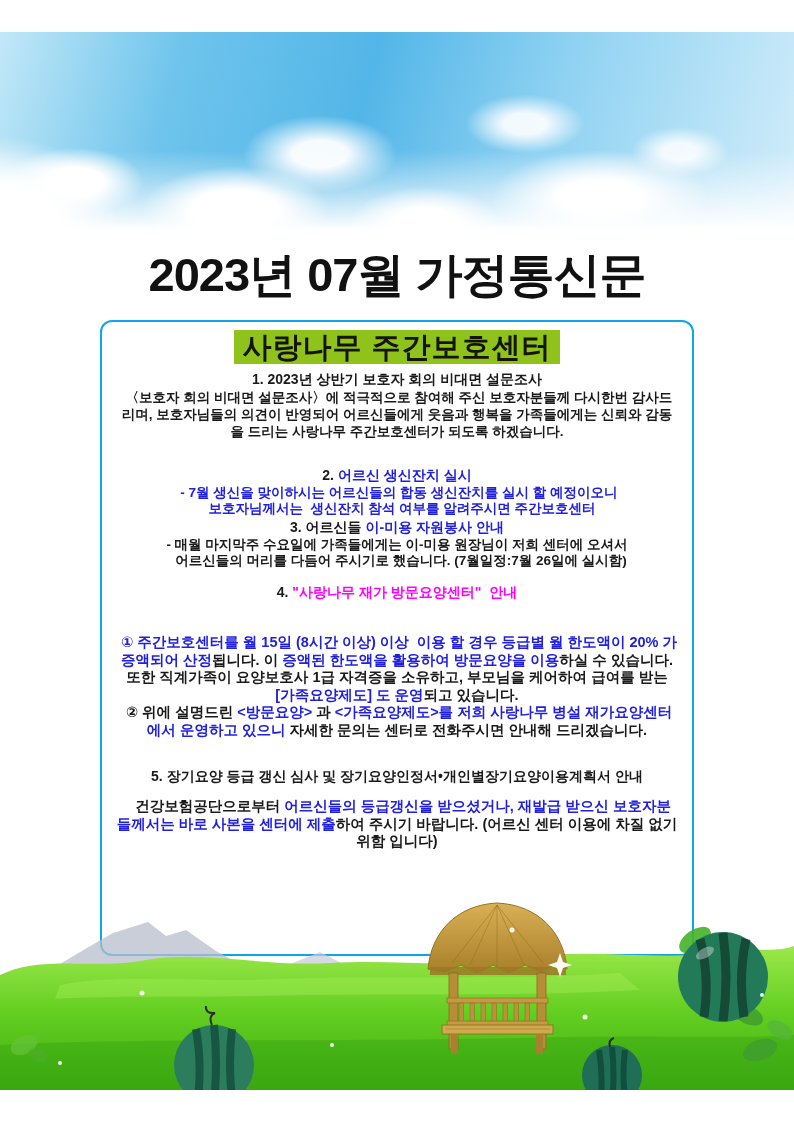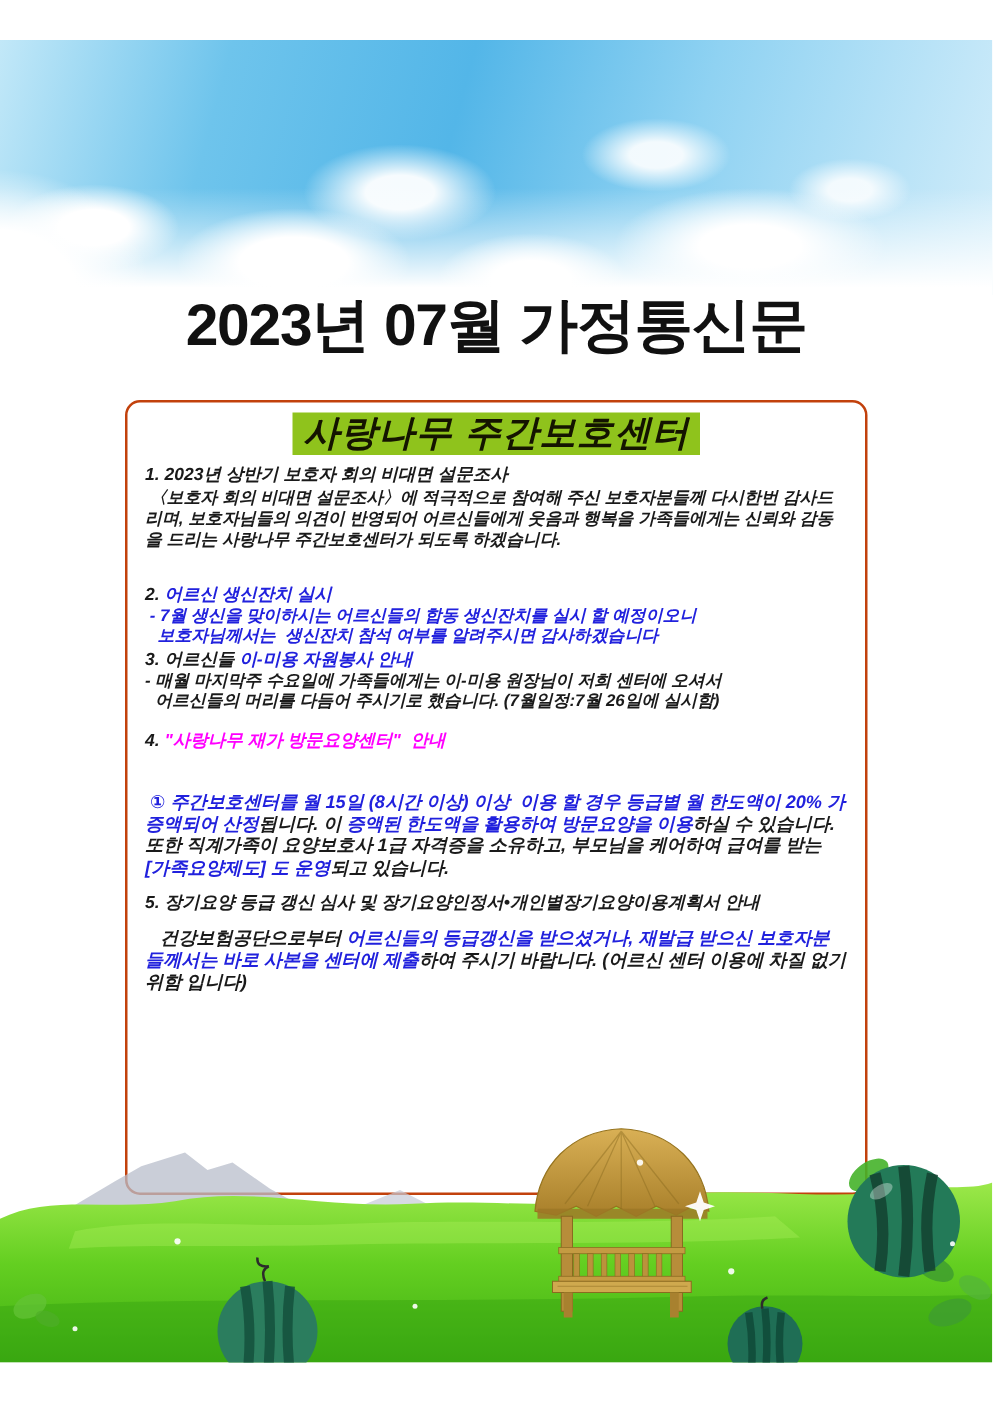--- a/index.html
+++ b/index.html
@@ -17,53 +17,52 @@
       radial-gradient(105px 52px at 425px 192px, #ffffff 30%, rgba(255,255,255,0) 72%),
       radial-gradient(145px 62px at 600px 165px, #ffffff 28%, rgba(255,255,255,0) 75%),
       radial-gradient(110px 55px at 320px 122px, rgba(255,255,255,.95) 25%, rgba(255,255,255,0) 70%),
       radial-gradient(85px 42px at 525px 92px, rgba(255,255,255,.9) 25%, rgba(255,255,255,0) 70%),
       radial-gradient(70px 36px at 680px 120px, rgba(255,255,255,.85) 25%, rgba(255,255,255,0) 70%),
       linear-gradient(to bottom, rgba(255,255,255,0) 58%, #ffffff 97%),
       linear-gradient(105deg,#c2e8f8 0%,#6ec4ec 22%,#53b6e8 45%,#8fd2f2 68%,#d2edfa 100%);
   }
   
   .page-title{
-    position:absolute;left:0;top:229px;width:794px;margin:0;
+    position:absolute;left:0;top:244px;width:794px;margin:0;
     text-align:center;font-size:47px;font-weight:700;letter-spacing:-1px;color:#111;
   }
   
   .notice-box{
     position:absolute;left:100px;top:320px;width:594px;height:636px;box-sizing:border-box;
-    background:#fff;border:2px solid #c2410c;border-radius:12px;
+    background:#fff;border:2px solid #0ea5e9;border-radius:12px;
     padding:6px 14px 0 14px;
-    font-style:italic;
   }
   .notice-header-wrap{text-align:center;margin:2px 0 0 0;}
   .notice-header{
     display:inline-block;font-size:29px;font-weight:700;color:#141400;
     background:#8fc31c;padding:1px 8px;line-height:1.12;letter-spacing:1px;
   }
-  .sec{font-weight:700;}
+  .sec{font-weight:700;text-align:center;}
   .sec-title{font-size:14px;white-space:pre-wrap;}
   .sec-body{font-size:13.5px;line-height:17px;white-space:pre-wrap;}
   .sec-line{font-size:13.5px;line-height:16px;white-space:pre-wrap;}
   .big{font-size:14.5px;line-height:17.5px;}
   .t-blue{color:#2121dd;}
   .t-magenta{color:#ff00ff;}
   .t-indigo{color:#3d3d99;}
   .s1{margin-top:7px;}
   .s1-body{margin-top:0;}
   .s2{margin-top:27px;}
   .s2 .sec-line.indent{padding-left:10px;}
   .s3{margin-top:2px;}
   .s3 .sec-line.indent1{padding-left:8px;}
   .s3 .sec-line.indent2{padding-left:4px;}
   .s4{margin-top:15px;}
   .s4-p1{margin-top:32px;}
-  .s5{margin-top:9px;}
+  .s5{margin-top:29px;}
   .s5-body{margin-top:12px;}
   
   .bottom-scene{position:absolute;left:0;top:895px;width:794px;height:195px;}
 </style>
 </head>
 <body>
 
 <div class="page">
 
   <div class="sky"></div>
@@ -77,32 +76,33 @@
     </div>
 
     <div class="sec s1">
       <div class="sec-title"><span>1.</span><span> 2023년 상반기 보호자 회의 비대면 설문조사</span></div>
       <div class="sec-body s1-body"> 〈보호자 회의 비대면 설문조사〉에 적극적으로 참여해 주신 보호자분들께 다시한번 감사드리며, 보호자님들의 의견이 반영되어 어르신들에게 웃음과 행복을 가족들에게는 신뢰와 감동을 드리는 사랑나무 주간보호센터가 되도록 하겠습니다.</div>
     </div>
 
     <div class="sec s2">
       <div class="sec-title"><span>2.</span><span class="t-blue"> 어르신 생신잔치 실시</span></div>
       <div class="sec-line t-blue"> - 7월 생신을 맞이하시는 어르신들의 합동 생신잔치를 실시 할 예정이오니</div>
-      <div class="sec-line t-blue indent">보호자님께서는  생신잔치 참석 여부를 알려주시면 감사하겠습니다</div>
+      <div class="sec-line t-blue indent">보호자님께서는  생신잔치 참석 여부를 알려주시면 주간보호센터</div>
     </div>
 
     <div class="sec s3">
       <div class="sec-title"><span>3.</span><span> 어르신들 </span><span class="t-blue">이-미용 자원봉사 안내</span></div>
       <div class="sec-line">- 매월 마지막주 수요일에 가족들에게는 이-미용 원장님이 저희 센터에 오셔서</div>
       <div class="sec-line indent1">어르신들의 머리를 다듬어 주시기로 했습니다. (7월일정:7월 26일에 실시함)</div>
     </div>
 
     <div class="sec s4">
       <div class="sec-title"><span>4.</span><span class="t-magenta"> "사랑나무 재가 방문요양센터"  안내</span></div>
       <div class="sec-body big s4-p1"><span class="t-blue"> ① 주간보호센터를 월 15일 (8시간 이상) 이상  이용 할 경우 등급별 월 한도액이 20% 가 증액되어 산정</span><span>됩니다. 이 </span><span class="t-blue">증액된 한도액을 활용하여 방문요양을 이용</span><span>하실 수 있습니다. 또한 직계가족이 요양보호사 1급 자격증을 소유하고, 부모님을 케어하여 급여를 받는 </span><span class="t-blue">[가족요양제도] 도 운영</span><span>되고 있습니다.</span></div>
+      <div class="sec-body big"><span> ② 위에 설명드린 </span><span class="t-blue">&lt;방문요양&gt;</span><span> 과 </span><span class="t-blue">&lt;가족요양제도&gt;를 저희 사랑나무 병설 재가요양센터에서 운영하고 있으니</span><span> 자세한 문의는 센터로 전화주시면 안내해 드리겠습니다.</span></div>
     </div>
 
     <div class="sec s5">
       <div class="sec-title"><span>5.</span><span> 장기요양 등급 갱신 심사 및 장기요양인정서•개인별장기요양이용계획서 안내</span></div>
       <div class="sec-body big s5-body"><span>   건강보험공단으로부터 </span><span class="t-blue">어르신들의 등급갱신을 받으셨거나, 재발급 받으신 보호자분들께서는 바로 사본을 센터에 제출</span><span>하여 주시기 바랍니다. (어르신 센터 이용에 차질 없기 위함 입니다)</span></div>
     </div>
 
   </div>
 
   <div class="bottom-scene">

